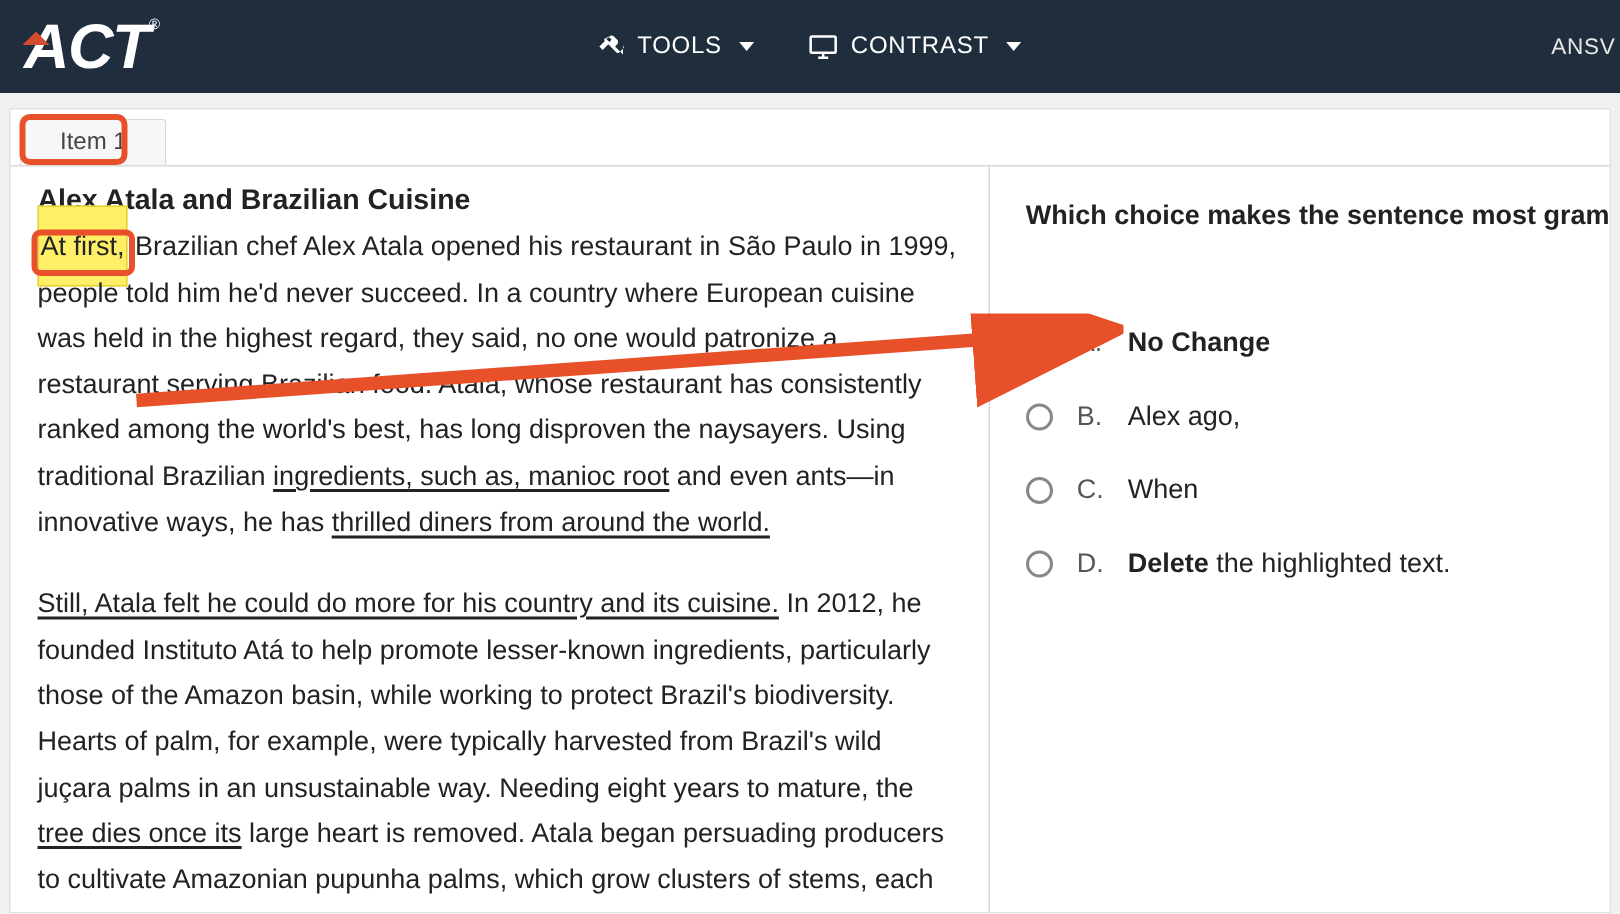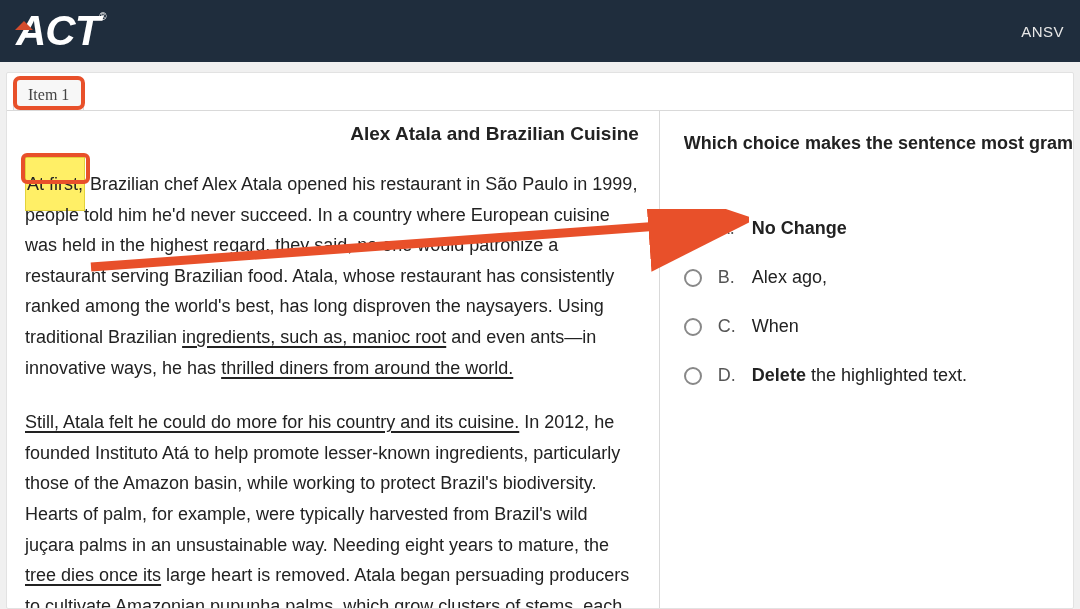--- a/index.html
+++ b/index.html
@@ -17,32 +17,32 @@
   .logo-wrap { display:flex; align-items:center; gap:4px; }
   .logo-text { font-size: 42px; font-weight: 800; letter-spacing: -1px; font-style: italic; position: relative; }
   .logo-reg { font-size: 10px; vertical-align: top; position: relative; top: 4px; font-style: normal; font-weight: 400;}
   .logo-caret { width:0; height:0; border-left:9px solid transparent; border-right:9px solid transparent; border-bottom:9px solid #d34c2d; display:inline-block; position: relative; top:-6px; left:-95px; }
 
   .menu { position:absolute; left:50%; transform:translateX(-50%); display:flex; gap:36px; }
   .menu-item { display:flex; align-items:center; gap:8px; font-size:16px; font-weight:500; color:#fff; cursor:pointer; letter-spacing:0.5px;}
   .icon { display:inline-flex; }
   .chev-down { width:0; height:0; border-left:5px solid transparent; border-right:5px solid transparent; border-top:6px solid #fff; margin-left:4px;}
 
-  .right-link { position:absolute; right:16px; color:#e8e8e8; font-size:15px; letter-spacing:0.5px;}
+  .right-link { position:absolute; right:3px; color:#e8e8e8; font-size:15px; letter-spacing:0.5px;}
 
   .body-wrap { padding: 10px 6px 0 6px; height: calc(100% - 62px); }
   .card { background:#fff; height:100%; border:1px solid #e2e2e2; border-radius:2px; position:relative; overflow:hidden;}
 
   .tabs { border-bottom:1px solid #d9d9d9; padding: 6px 0 0 6px; }
-  .tab { display:inline-block; border:1px solid #d9d9d9; border-bottom:none; background:#f7f7f7; padding:6px 14px; color:#444; font-size:16px; border-radius:3px 3px 0 0;font-family:Liberation Serif, serif;}
+  .tab { display:inline-block; border:1px solid #d9d9d9; border-bottom:none; background:#f7f7f7; padding:6px 26px; color:#444; font-size:16px; border-radius:3px 3px 0 0;}
   .annot-box-tab { position:absolute; left:6px; top:3px; width:72px; height:34px; border:4px solid #e8502a; border-radius:7px; pointer-events:none;}
 
   .content { display:flex; height: calc(100% - 38px);}
   .passage { width: 728px; padding: 12px 20px 0 18px; border-right:1px solid #d9d9d9; overflow:hidden; position:relative;}
-  .title { font-size:19px; font-weight:700; color:#222; margin-bottom:24px;text-align:right;}
+  .title { font-size:19px; font-weight:700; color:#222; margin-bottom:4px;}
   .para { font-size:18px; line-height:1.7; color:#222; margin-bottom:24px;}
   .hl { background:#ffef66; border:1px solid #e3d23a; padding:16px 1px;}
   .annot-box-hl { position:absolute; left:14px; top:42px; width:69px; height:31px; border:4px solid #e8502a; border-radius:6px; pointer-events:none;}
   .ul { text-decoration: underline; text-decoration-thickness: 1.5px; text-underline-offset: 3px;}
 
   .question { flex:1; padding: 22px 0 0 24px; }
   .qtext { font-size:18px; color:#222; margin-bottom:64px; white-space:nowrap; overflow:hidden;font-weight:bold;}
   .choices { display:flex; flex-direction:column; gap:28px;}
   .choice { display:flex; align-items:center; gap:16px; font-size:18px; color:#222; cursor:pointer;}
   .radio { width:18px; height:18px; border:2px solid #888; border-radius:50%; flex-shrink:0;}
@@ -54,20 +54,42 @@
 </style>
 </head>
 <body>
 
 <div class="header">
   <div class="logo-wrap">
     <span class="logo-text">
       <span>ACT</span><span class="logo-reg">®</span>
     </span>
     <span class="logo-caret"></span>
+  </div>
+  <div class="menu">
+    <div class="menu-item">
+      <span class="icon">
+        <svg width="18" height="18" viewBox="0 0 24 24" fill="#fff">
+            <path d="M22 19l-7-7 2-2c1-1 1-3 0-4l-3-3c-1-1-3-1-4 0l-2 2-1-1-2 2 1 1-5 5 3 3 5-5 7 7c1 1 2 1 3 0l3-3c1-1 1-2 0-3zM7 5l2-2 3 3-2 2-3-3z"></path>
+          </svg>
+      </span>
+      <span>TOOLS</span>
+      <span class="chev-down"></span>
+    </div>
+    <div class="menu-item">
+      <span class="icon">
+        <svg width="20" height="18" viewBox="0 0 24 20" fill="none" stroke="#fff" stroke-width="2">
+            <rect x="2" y="2" width="20" height="13" rx="1"></rect>
+            <line x1="8" y1="19" x2="16" y2="19"></line>
+            <line x1="12" y1="15" x2="12" y2="19"></line>
+          </svg>
+      </span>
+      <span>CONTRAST</span>
+      <span class="chev-down"></span>
+    </div>
   </div>
   <div class="right-link">ANSV</div>
 </div>
 
 <div class="body-wrap">
   <div class="card">
     <div class="tabs">
       <div class="tab">Item 1</div>
     </div>
     <div class="annot-box-tab"></div>

